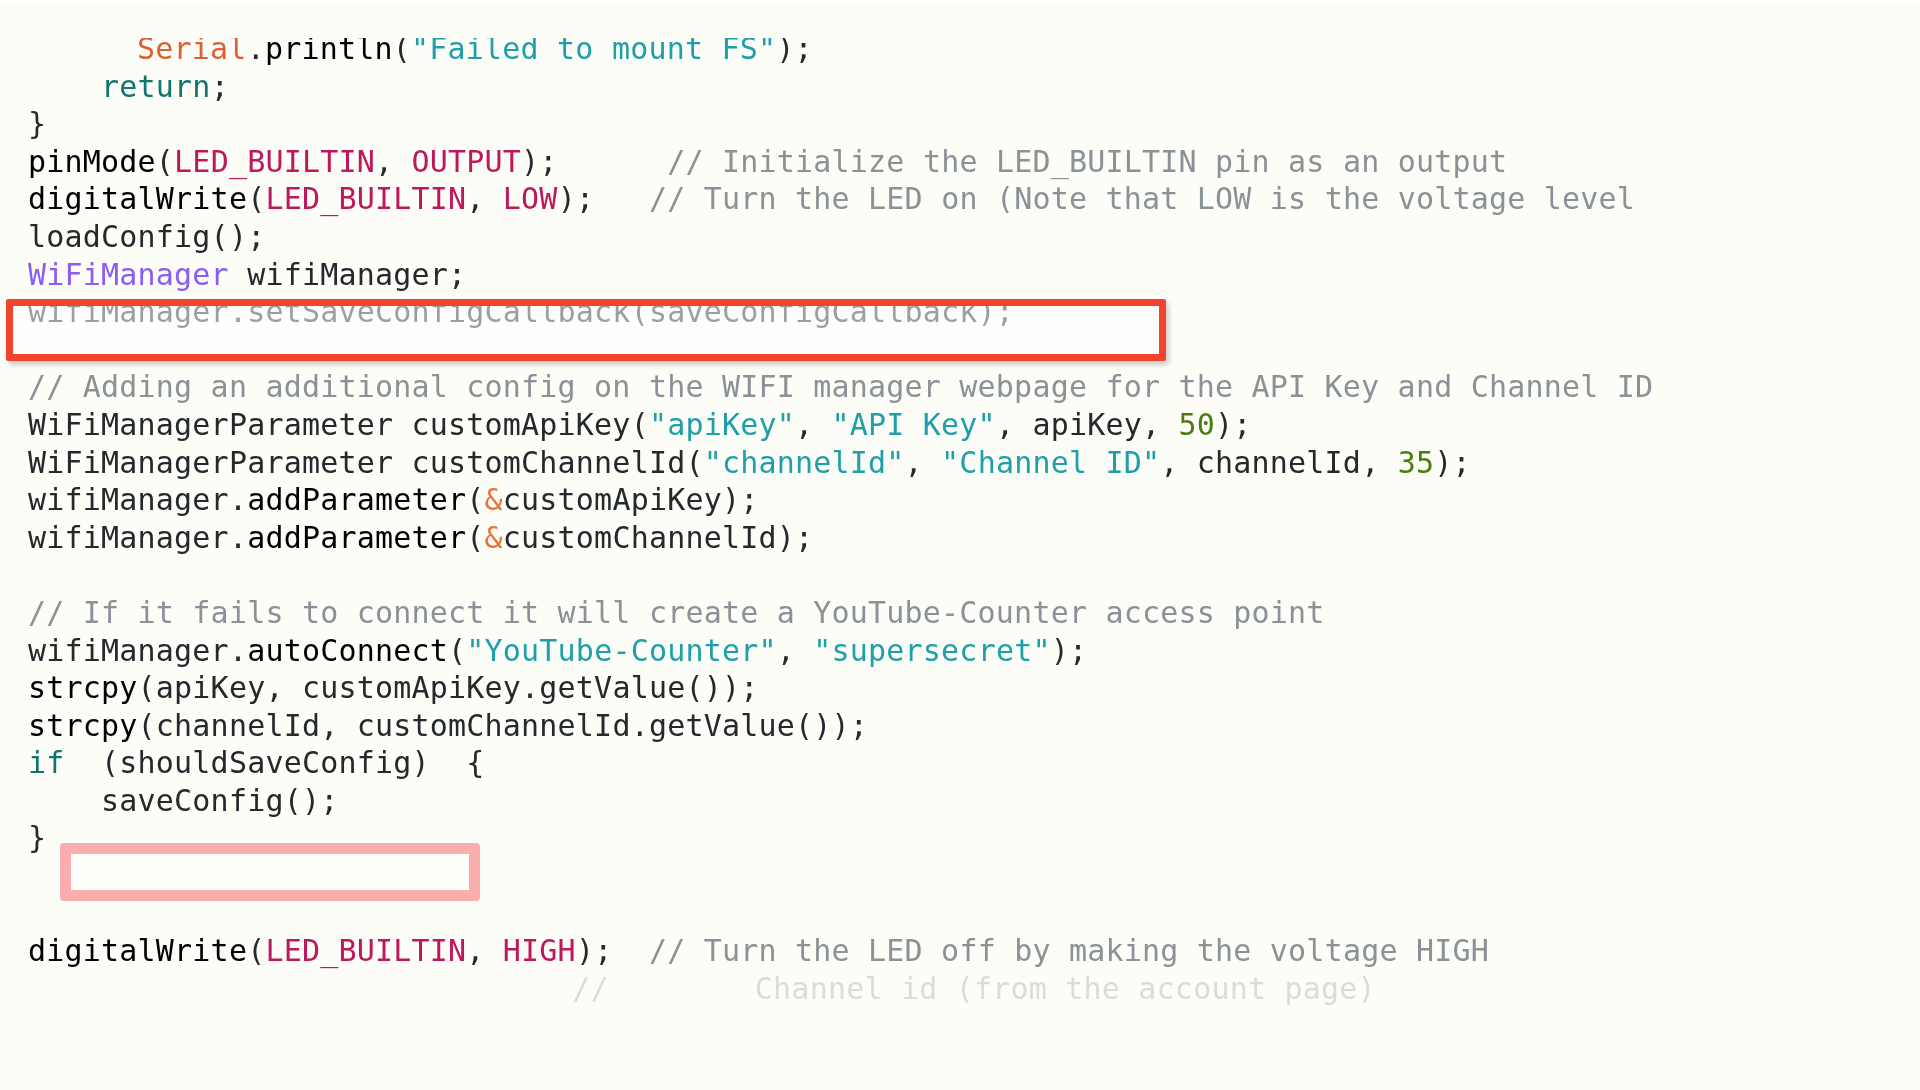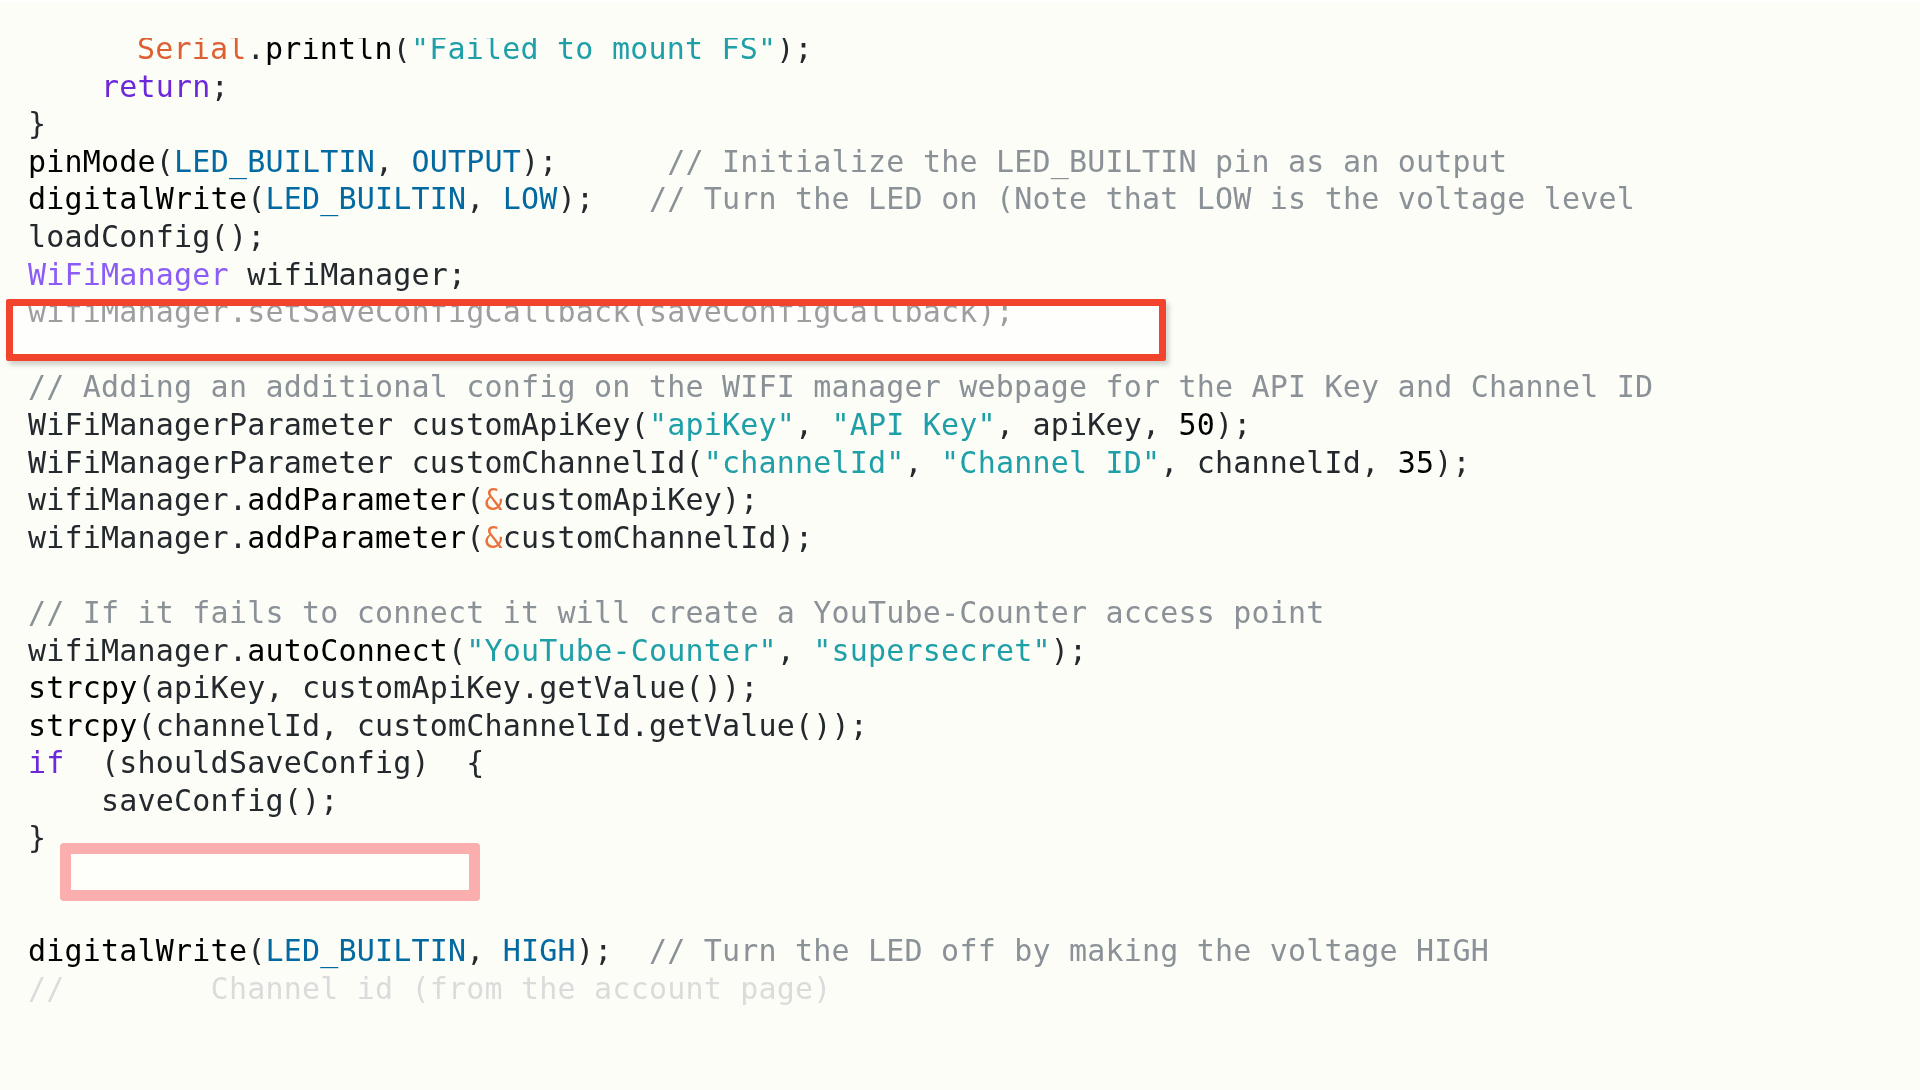--- a/index.html
+++ b/index.html
@@ -32,28 +32,28 @@
     white-space: pre;
     color: #24292e;
   }
   .ln {
     display: block;
     height: 37.6px;
     padding-left: 28px;
     white-space: pre;
   }
   
-  .kw      { color: #6d28d9; margin-top: 12px; }           
+  .kw      { color: #0f766e; margin-top: 12px; }           
   .fn      { color: #000000; }           
   .type    { color: #8b5cf6; }           
   .cls     { color: #dd6033; margin-left: 36px; }           
-  .const   { color: #0369a1; }           
+  .const   { color: #be185d; }           
   .str     { color: #1f9fa8; }           
   .cmt     { color: #8a9197; margin-top: 41px; }           
-  .num     { color: #000000; }
+  .num     { color: #4d7c0f; }
   .pln     { color: #24292e; }
   .amp     { color: #e8743b; }
 
   
   .annot {
     position: absolute;
     box-sizing: border-box;
     pointer-events: none;
   }
   #annot-red {
@@ -80,21 +80,21 @@
     position: absolute;
     left: 0; top: 0; width: 1920px; height: 3px;
     background: linear-gradient(to bottom, rgba(255,255,255,0.9), rgba(255,255,255,0));
   }
   #bottom-fade {
     position: absolute;
     left: 0; bottom: 0; width: 1920px; height: 14px;
     background: linear-gradient(to top, rgba(253,253,248,0.95), rgba(253,253,248,0));
   }
   .clip-top { clip-path: inset(8px 0 0 0); }
-  .clip-bot { opacity: 0.30; }
+  .clip-bot { opacity: 0.30; text-align: center; }
 </style>
 </head>
 <body>
 
 <div id="page">
 
   <pre id="code"><span class="ln clip-top"><span class="pln">    </span><span class="cls">Serial</span><span class="pln">.</span><span class="fn">println</span><span class="pln">(</span><span class="str">"Failed to mount FS"</span><span class="pln">);</span></span><span class="ln"><span class="pln">    </span><span class="kw">return</span><span class="pln">;</span></span><span class="ln"><span class="pln">}</span></span><span class="ln"><span class="fn">pinMode</span><span class="pln">(</span><span class="const">LED_BUILTIN</span><span class="pln">, </span><span class="const">OUTPUT</span><span class="pln">);</span><span class="pln">      </span><span class="cmt">// Initialize the LED_BUILTIN pin as an output</span></span><span class="ln"><span class="fn">digitalWrite</span><span class="pln">(</span><span class="const">LED_BUILTIN</span><span class="pln">, </span><span class="const">LOW</span><span class="pln">);</span><span class="pln">   </span><span class="cmt">// Turn the LED on (Note that LOW is the voltage level</span></span><span class="ln"><span class="pln">loadConfig();</span></span><span class="ln"><span class="type">WiFiManager</span><span class="pln"> wifiManager;</span></span><span class="ln"><span class="pln">wifiManager.setSaveConfigCallback(saveConfigCallback);</span></span><span class="ln"><span class="pln"> </span></span><span class="ln"><span class="cmt">// Adding an additional config on the WIFI manager webpage for the API Key and Channel ID</span></span><span class="ln"><span class="pln">WiFiManagerParameter customApiKey(</span><span class="str">"apiKey"</span><span class="pln">, </span><span class="str">"API Key"</span><span class="pln">, apiKey, </span><span class="num">50</span><span class="pln">);</span></span><span class="ln"><span class="pln">WiFiManagerParameter customChannelId(</span><span class="str">"channelId"</span><span class="pln">, </span><span class="str">"Channel ID"</span><span class="pln">, channelId, </span><span class="num">35</span><span class="pln">);</span></span><span class="ln"><span class="pln">wifiManager.</span><span class="fn">addParameter</span><span class="pln">(</span><span class="amp">&amp;</span><span class="pln">customApiKey);</span></span><span class="ln"><span class="pln">wifiManager.</span><span class="fn">addParameter</span><span class="pln">(</span><span class="amp">&amp;</span><span class="pln">customChannelId);</span></span><span class="ln"><span class="pln"> </span></span><span class="ln"><span class="cmt">// If it fails to connect it will create a YouTube-Counter access point</span></span><span class="ln"><span class="pln">wifiManager.</span><span class="fn">autoConnect</span><span class="pln">(</span><span class="str">"YouTube-Counter"</span><span class="pln">, </span><span class="str">"supersecret"</span><span class="pln">);</span></span><span class="ln"><span class="fn">strcpy</span><span class="pln">(apiKey, customApiKey.getValue());</span></span><span class="ln"><span class="fn">strcpy</span><span class="pln">(channelId, customChannelId.getValue());</span></span><span class="ln"><span class="kw">if</span><span class="pln">  (shouldSaveConfig)  {</span></span><span class="ln"><span class="pln">    saveConfig();</span></span><span class="ln"><span class="pln">}</span></span><span class="ln"><span class="pln"> </span></span><span class="ln"><span class="pln"> </span></span><span class="ln"><span class="fn">digitalWrite</span><span class="pln">(</span><span class="const">LED_BUILTIN</span><span class="pln">, </span><span class="const">HIGH</span><span class="pln">);</span><span class="pln">  </span><span class="cmt">// Turn the LED off by making the voltage HIGH</span></span><span class="ln clip-bot"><span class="cmt">//        Channel id (from the account page)</span></span></pre>
 
   <div class="annot" id="annot-red"></div>
   <div class="annot" id="annot-pink"></div>

